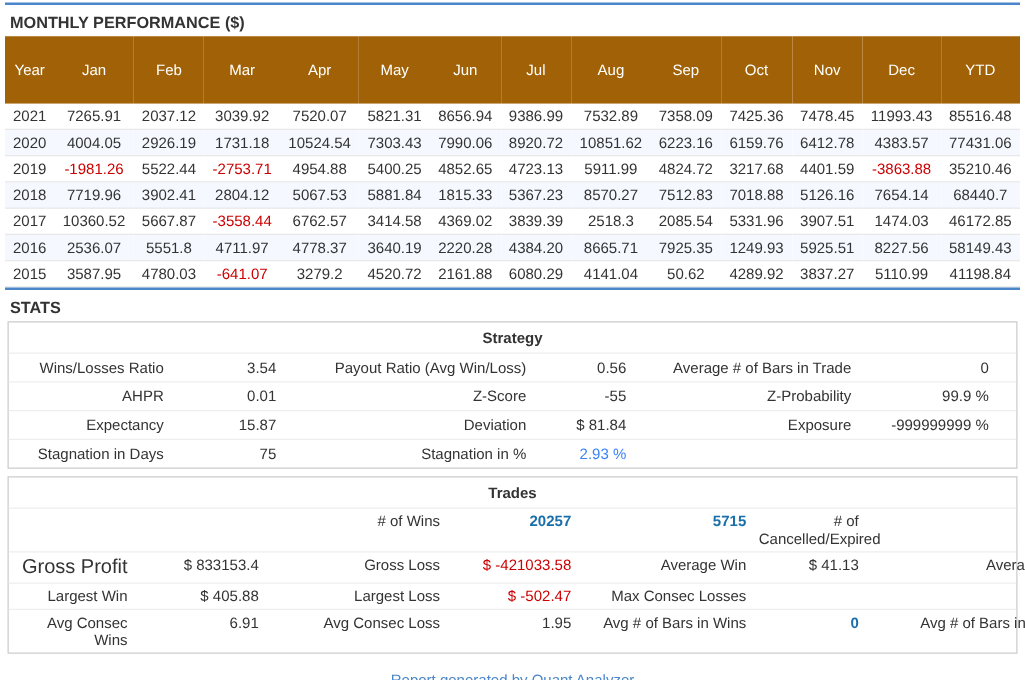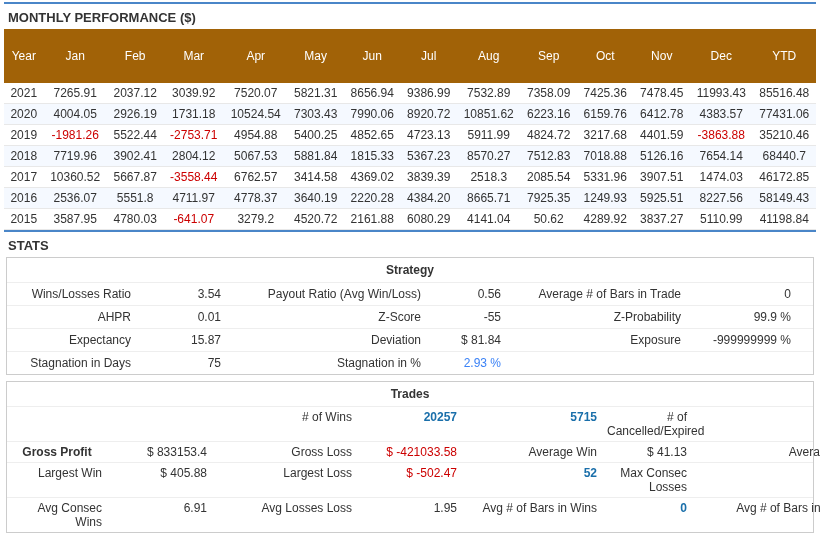--- a/index.html
+++ b/index.html
@@ -255,40 +255,39 @@
     <div id="trades-rows-container">
         <div style="display: grid; grid-template-columns: 100px 105px 145px 105px 140px 90px 175px 80px; border-top: 1px solid rgb(238, 238, 238);">
           <div style="padding: 3px 5px; text-align: right; color: rgb(51, 51, 51); font-weight: normal; font-size: 12px;"></div>
           <div style="padding: 3px 5px; text-align: right; color: rgb(51, 51, 51); font-weight: normal; font-size: 12px;"></div>
           <div style="padding: 3px 5px; text-align: right; color: rgb(51, 51, 51); font-weight: normal; font-size: 12px;"># of Wins</div>
           <div style="padding: 3px 5px; text-align: right; color: rgb(26, 111, 170); font-weight: bold; font-size: 12px;">20257</div>
           <div style="padding: 3px 5px; text-align: right; color: rgb(26, 111, 170); font-weight: bold; font-size: 12px;">5715</div>
           <div style="padding: 3px 5px; text-align: right; color: rgb(51, 51, 51); font-weight: normal; font-size: 12px;"># of Cancelled/Expired</div>
         </div>
         <div style="display: grid; grid-template-columns: 100px 105px 145px 105px 140px 90px 175px 80px; border-top: 1px solid rgb(238, 238, 238);">
-          <div style="padding: 3px 5px; text-align: center; color: rgb(51, 51, 51); font-weight: bold; font-size: 12px;">Gross Profit</div>
+          <div style="padding: 3px 5px; text-align: right; color: rgb(51, 51, 51); font-weight: normal; font-size: 16px;">Gross Profit</div>
           <div style="padding: 3px 5px; text-align: right; color: rgb(51, 51, 51); font-weight: normal; font-size: 12px;">$ 833153.4</div>
           <div style="padding: 3px 5px; text-align: right; color: rgb(51, 51, 51); font-weight: normal; font-size: 12px;">Gross Loss</div>
           <div style="padding: 3px 5px; text-align: right; color: rgb(204, 0, 0); font-weight: normal; font-size: 12px;">$ -421033.58</div>
           <div style="padding: 3px 5px; text-align: right; color: rgb(51, 51, 51); font-weight: normal; font-size: 12px;">Average Win</div>
           <div style="padding: 3px 5px; text-align: right; color: rgb(51, 51, 51); font-weight: normal; font-size: 12px;">$ 41.13</div>
           <div style="padding: 3px 5px; text-align: right; color: rgb(51, 51, 51); font-weight: normal; font-size: 12px;">Average Loss</div>
         </div>
         <div style="display: grid; grid-template-columns: 100px 105px 145px 105px 140px 90px 175px 80px; border-top: 1px solid rgb(238, 238, 238);">
           <div style="padding: 3px 5px; text-align: right; color: rgb(51, 51, 51); font-weight: normal; font-size: 12px;">Largest Win</div>
           <div style="padding: 3px 5px; text-align: right; color: rgb(51, 51, 51); font-weight: normal; font-size: 12px;">$ 405.88</div>
           <div style="padding: 3px 5px; text-align: right; color: rgb(51, 51, 51); font-weight: normal; font-size: 12px;">Largest Loss</div>
           <div style="padding: 3px 5px; text-align: right; color: rgb(204, 0, 0); font-weight: normal; font-size: 12px;">$ -502.47</div>
-          <div style="padding: 3px 5px; text-align: right; color: rgb(26, 111, 170); font-weight: bold; font-size: 12px;">52</div>
           <div style="padding: 3px 5px; text-align: right; color: rgb(51, 51, 51); font-weight: normal; font-size: 12px;">Max Consec Losses</div>
         </div>
         <div style="display: grid; grid-template-columns: 100px 105px 145px 105px 140px 90px 175px 80px; border-top: 1px solid rgb(238, 238, 238);">
           <div style="padding: 3px 5px; text-align: right; color: rgb(51, 51, 51); font-weight: normal; font-size: 12px;">Avg Consec Wins</div>
           <div style="padding: 3px 5px; text-align: right; color: rgb(51, 51, 51); font-weight: normal; font-size: 12px;">6.91</div>
-          <div style="padding: 3px 5px; text-align: right; color: rgb(51, 51, 51); font-weight: normal; font-size: 12px;">Avg Losses Loss</div>
+          <div style="padding: 3px 5px; text-align: right; color: rgb(51, 51, 51); font-weight: normal; font-size: 12px;">Avg Consec Loss</div>
           <div style="padding: 3px 5px; text-align: right; color: rgb(51, 51, 51); font-weight: normal; font-size: 12px;">1.95</div>
           <div style="padding: 3px 5px; text-align: right; color: rgb(51, 51, 51); font-weight: normal; font-size: 12px;">Avg # of Bars in Wins</div>
           <div style="padding: 3px 5px; text-align: right; color: rgb(26, 111, 170); font-weight: bold; font-size: 12px;">0</div>
           <div style="padding: 3px 5px; text-align: right; color: rgb(51, 51, 51); font-weight: normal; font-size: 12px;">Avg # of Bars in Losses</div>
         </div>
       </div>
   </div>
 
   <div class="footer">Report generated by Quant Analyzer</div>
 </div>

